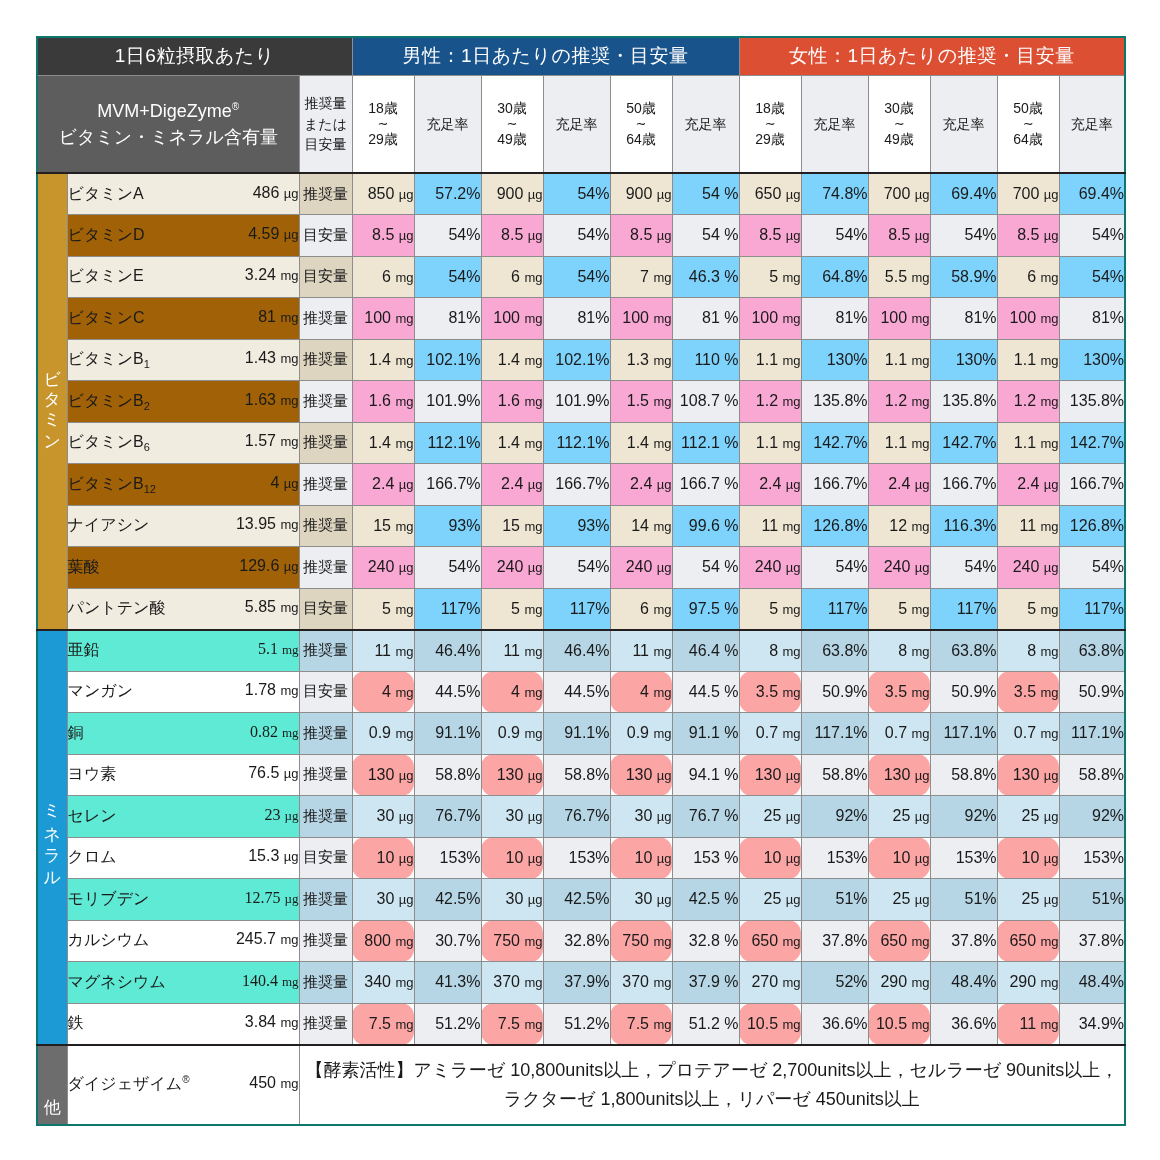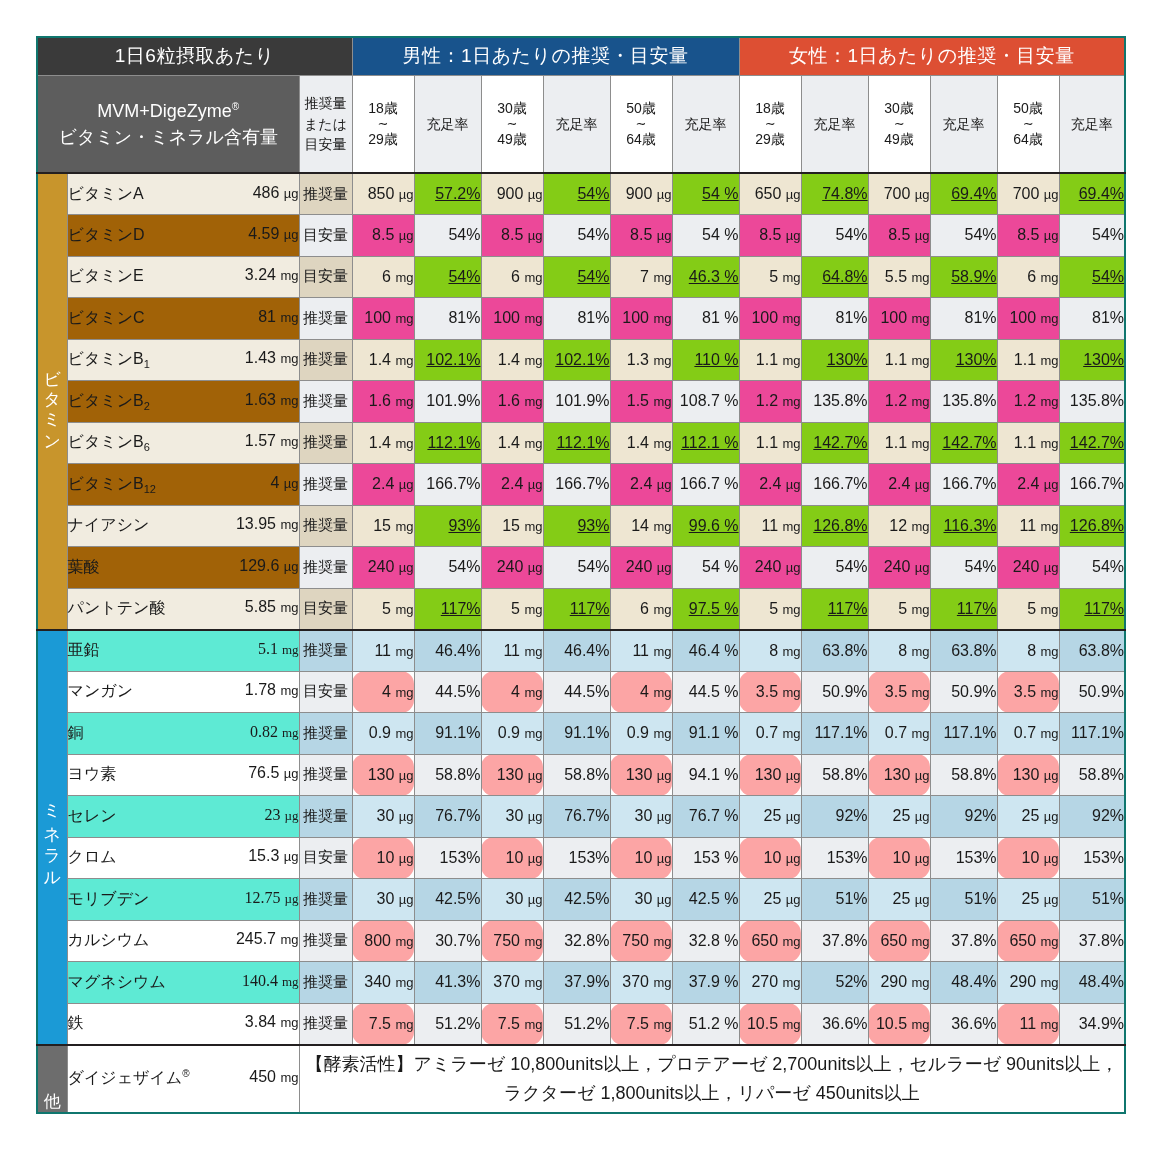--- a/index.html
+++ b/index.html
@@ -84,42 +84,42 @@
   .unitcell{font-size:15px;text-align:center;}
   .val{font-size:16px;text-align:right;padding-right:7px;white-space:nowrap;}
   .val .u{font-size:13px;}
   .pct{font-size:16px;text-align:right;padding-right:7px;white-space:nowrap;}
 
   
   .v-odd  .nm,.v-odd  .val{background:# efefef;}
   .v-odd  .nm{background:#f1ece0;margin-top:9px;}
   .v-odd  .val{background:#eee6d2;}
   .v-odd  .unitcell{background:#ded5c0;}
-  .v-odd  .pct{background:#84cc16;text-decoration:underline;}
+  .v-odd  .pct{background:#7dd3fc;}
   .v-even .nm{background:#a16207;}
-  .v-even .val{background:#ec4899;}
+  .v-even .val{background:#f9a8d4;}
   .v-even .unitcell{background:#eceef1;}
   .v-even .pct{background:#eceef1;}
 
   
   .m-odd  .nm{background:#5eead4;font-family:Liberation Serif, serif;}
   .m-odd  .val{background:#cee6f1;}
   .m-odd  .unitcell{background:#b6d6e5;}
   .m-odd  .pct{background:#b6d6e5;}
   .m-even .nm{background:#ffffff;}
   .m-even .val{background:#fca5a5;border-radius:13px;}
   .m-even .unitcell{background:#eceef1;}
   .m-even .pct{background:#eceef1;}
 
   
   td.blk{border-left:2px solid #545454;}
   tr.grpstart td{border-top:2px solid #231f20;}
 
   
-  tr.foot{height:68px;}
+  tr.foot{height:80px;}
   .foot-nm{font-size:16px;padding:0 10px;white-space:nowrap;background:#ffffff;}
   .foot-nm .lbl{float:left;}
   .foot-nm .qty{float:right;}
   .foot-nm .u{font-size:13px;}
   .foot-txt{
     font-size:18px;text-align:center;line-height:1.6;background:#ffffff;
     padding:0 10px;
   }
   .reg{font-size:10px;vertical-align:super;}
 </style>

